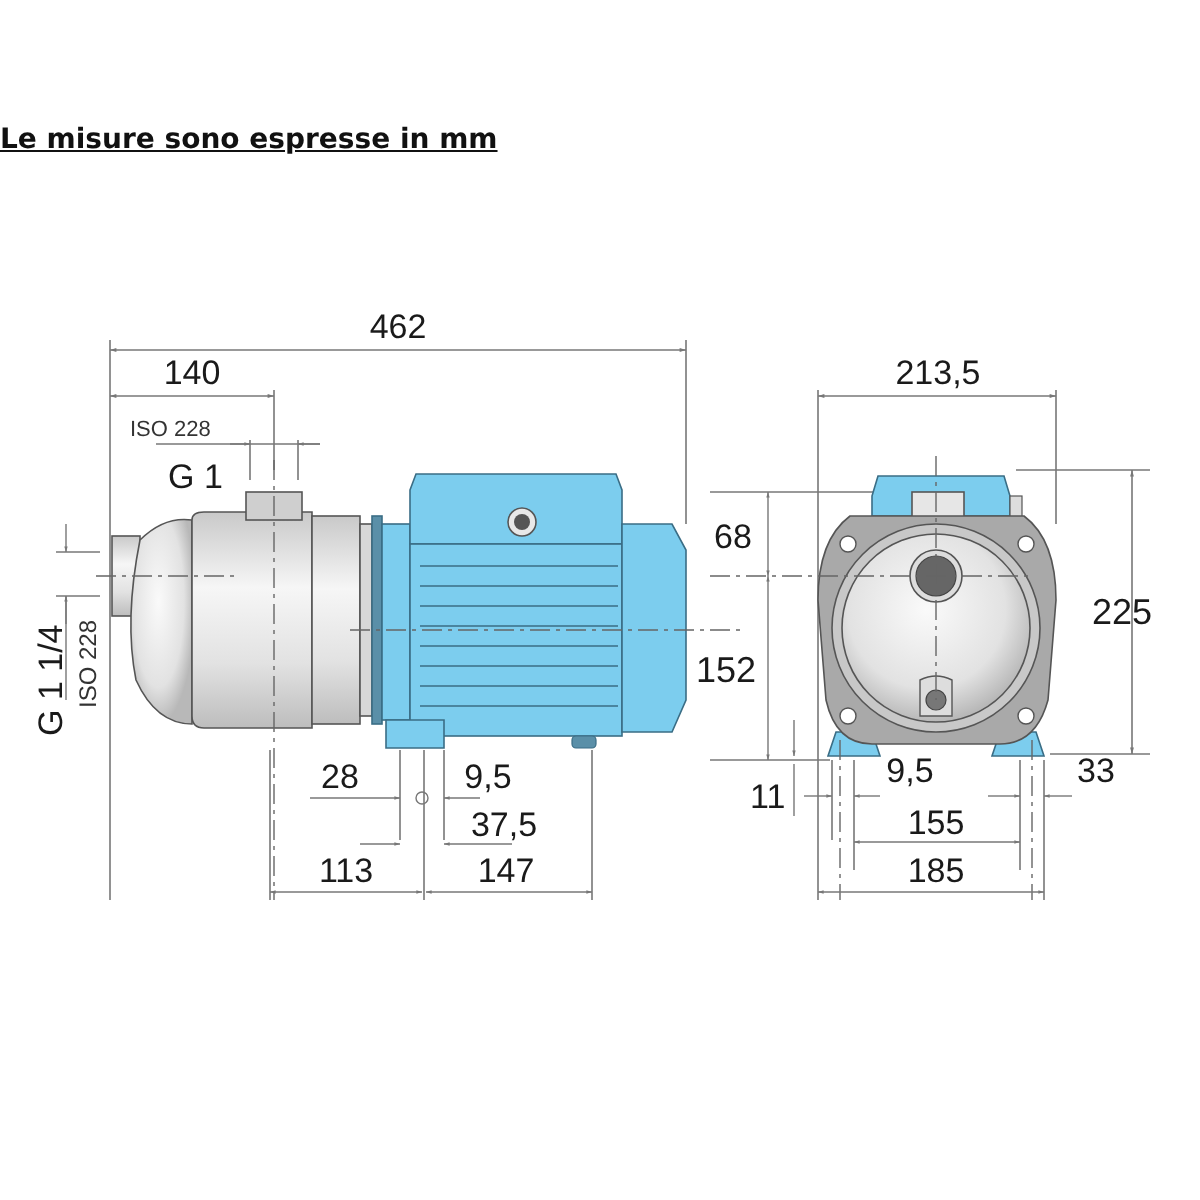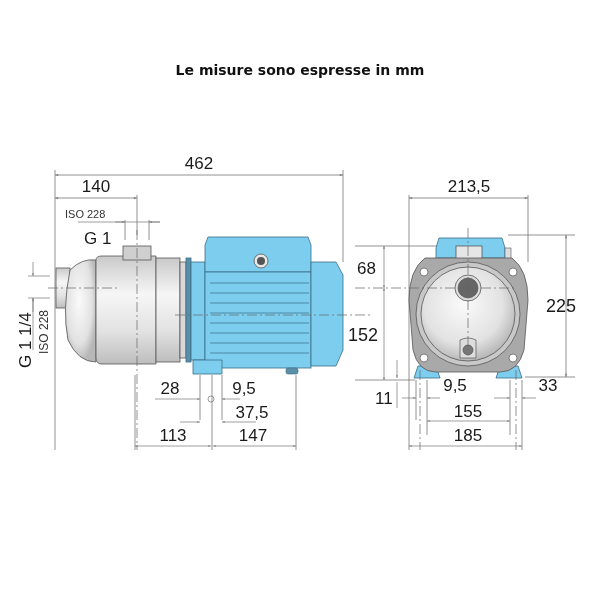--- a/index.html
+++ b/index.html
@@ -1,17 +1,17 @@
 <!DOCTYPE html>
 <html><head>
 <meta charset="utf-8">
 <style>
   html, body { margin:0; padding:0; background:#ffffff; }
   body { width:600px; height:600px; position:relative; overflow:hidden; font-family:"Liberation Sans", "DejaVu Sans", sans-serif; }
-  .title { position:absolute; left:0; top:62px; width:600px; text-align:center; font-family:"DejaVu Sans", sans-serif; font-weight:bold; font-size:14px; color:#111; }
+  .title { position:absolute; left:0; top:62px; width:600px; text-align:left; font-family:"DejaVu Sans", sans-serif; font-weight:bold; font-size:14px; color:#111;text-decoration:underline; }
   svg { position:absolute; left:0; top:0; }
   .dim { font-family:"Liberation Sans", sans-serif; font-size:17px; fill:#1a1a1a; }
   .dim-sm { font-family:"Liberation Sans", sans-serif; font-size:11px; fill:#333; }
   .dim-md { font-family:"Liberation Sans", sans-serif; font-size:18px; fill:#1a1a1a; }
 </style>
 </head>
 <body>
 
 <div class="title">Le misure sono espresse in mm</div>
 

